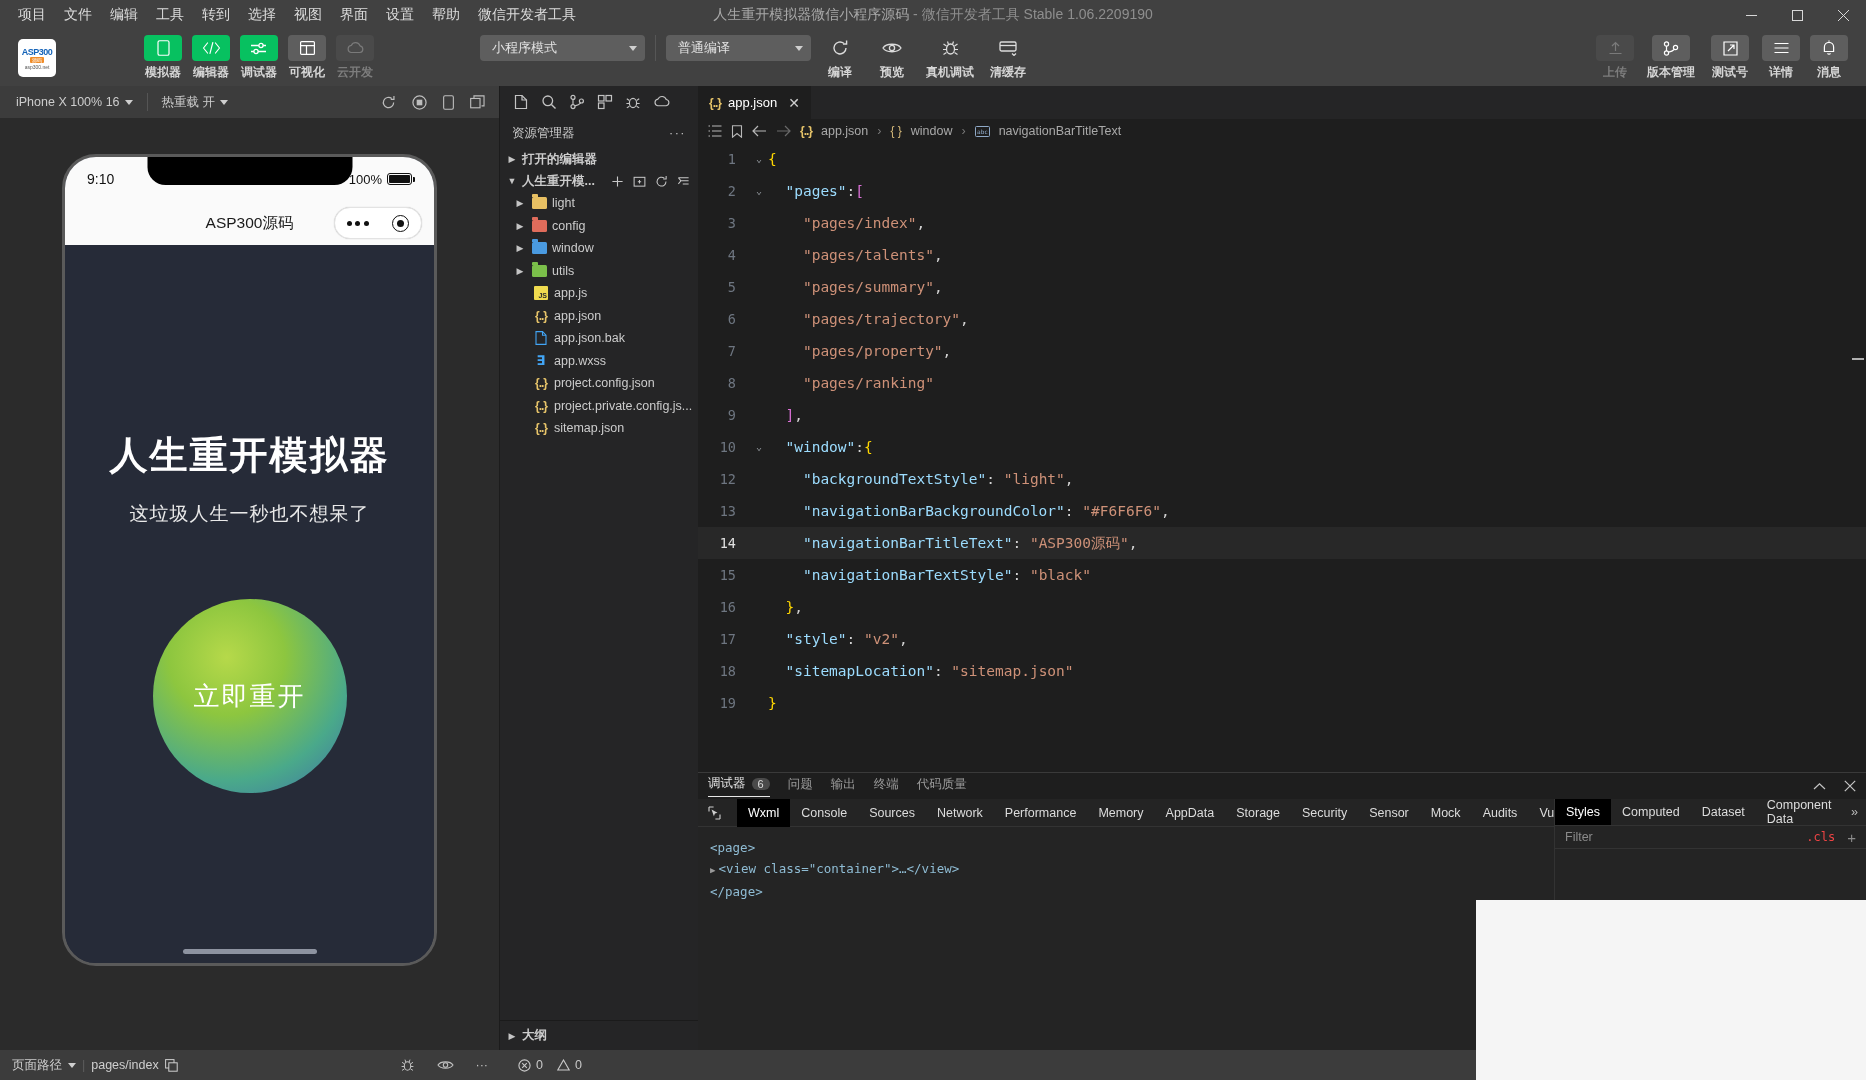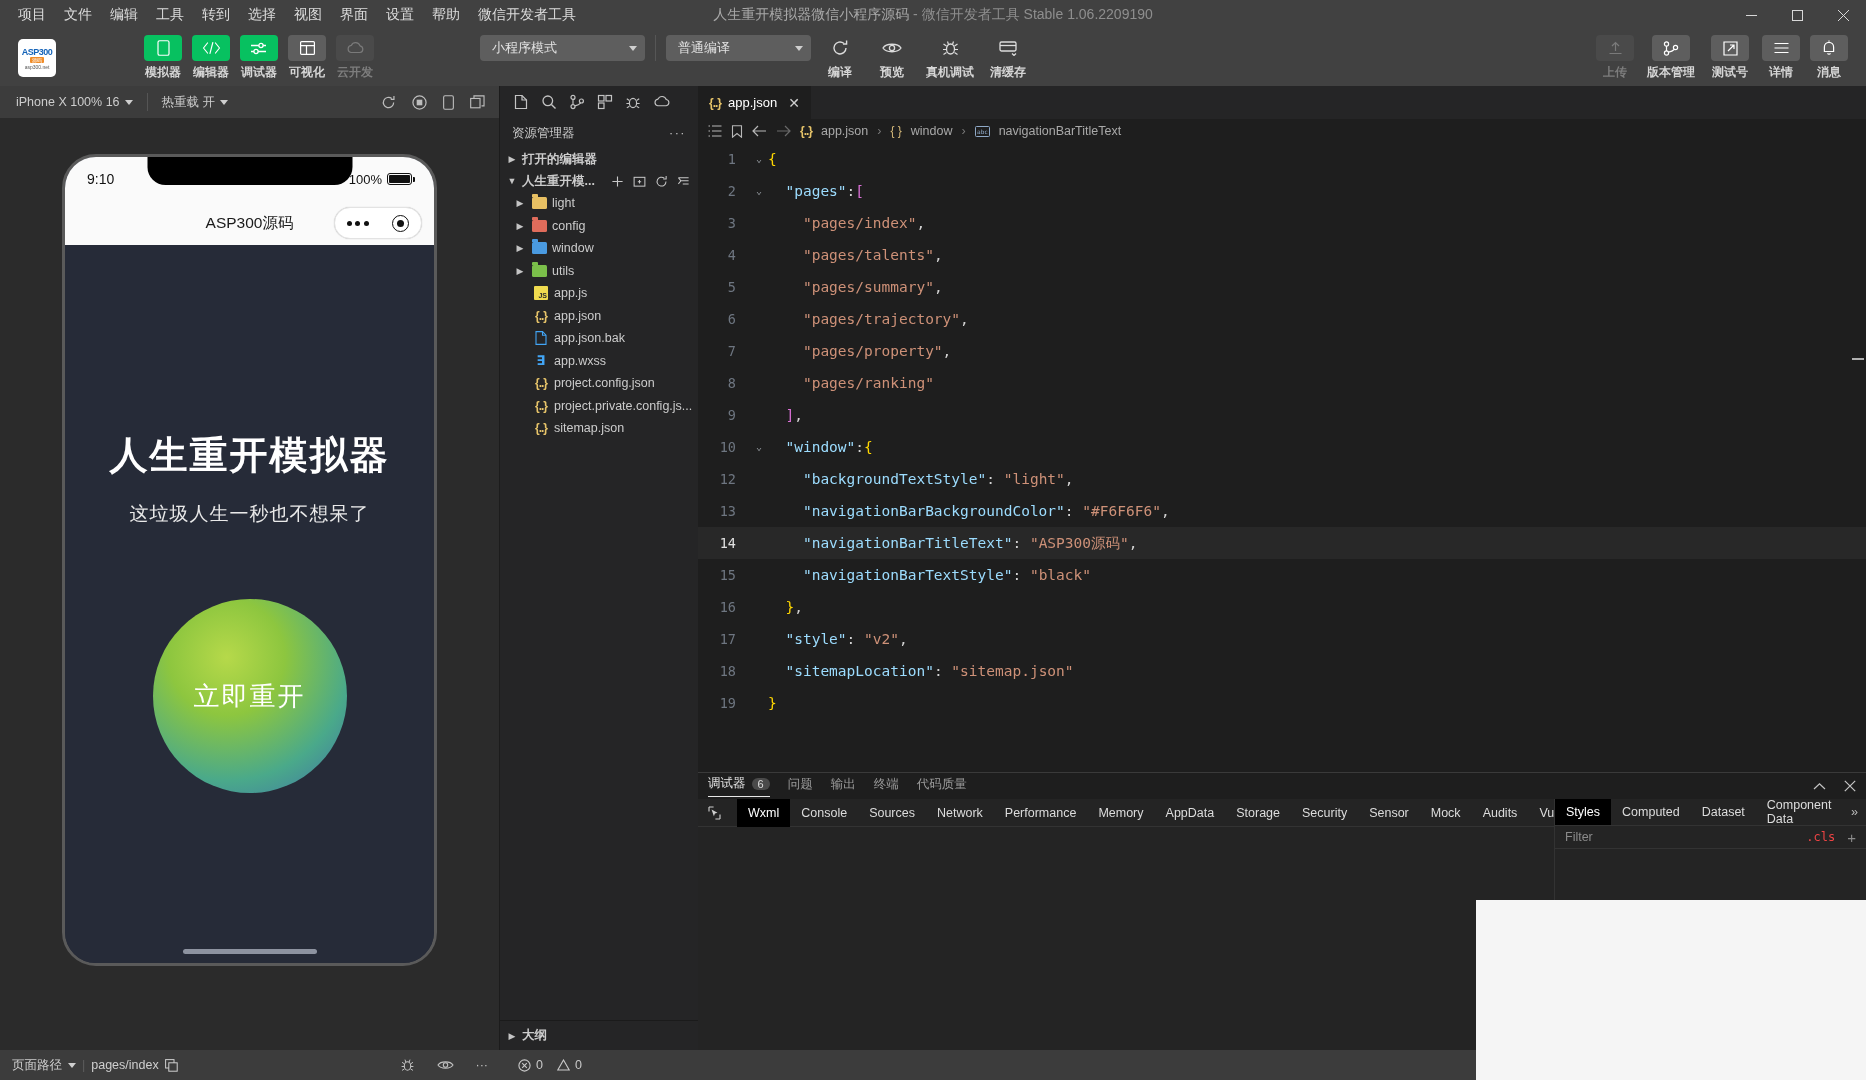--- a/index.html
+++ b/index.html
@@ -860,20 +860,25 @@
                     </svg>
                 </span>
                 <span>
                   <svg width="15" height="13" viewBox="0 0 15 13">
                       <rect x="0.6" y="2.6" width="10" height="9.8" fill="none" stroke="currentColor" stroke-width="1.1"></rect>
                       <path d="M3.8 2.4 V0.6 H14.4 V10.4 H10.8" fill="none" stroke="currentColor" stroke-width="1.1"></path>
                     </svg>
                 </span>
               </div>
             </div>
+            <div class="wxml-body">
+              <div><span class="tag">&lt;page&gt;</span></div>
+              <div><span class="wtri">▶</span><span class="tag">&lt;view class="container"&gt;…&lt;/view&gt;</span></div>
+              <div><span class="tag">&lt;/page&gt;</span></div>
+            </div>
           </div>
 
           <div class="dt-sidebar">
             <div class="dts-tabs">
               <div class="t active">Styles</div>
               <div class="t">Computed</div>
               <div class="t">Dataset</div>
               <div class="t">Component Data</div>
               <div class="more">»</div>
             </div>

